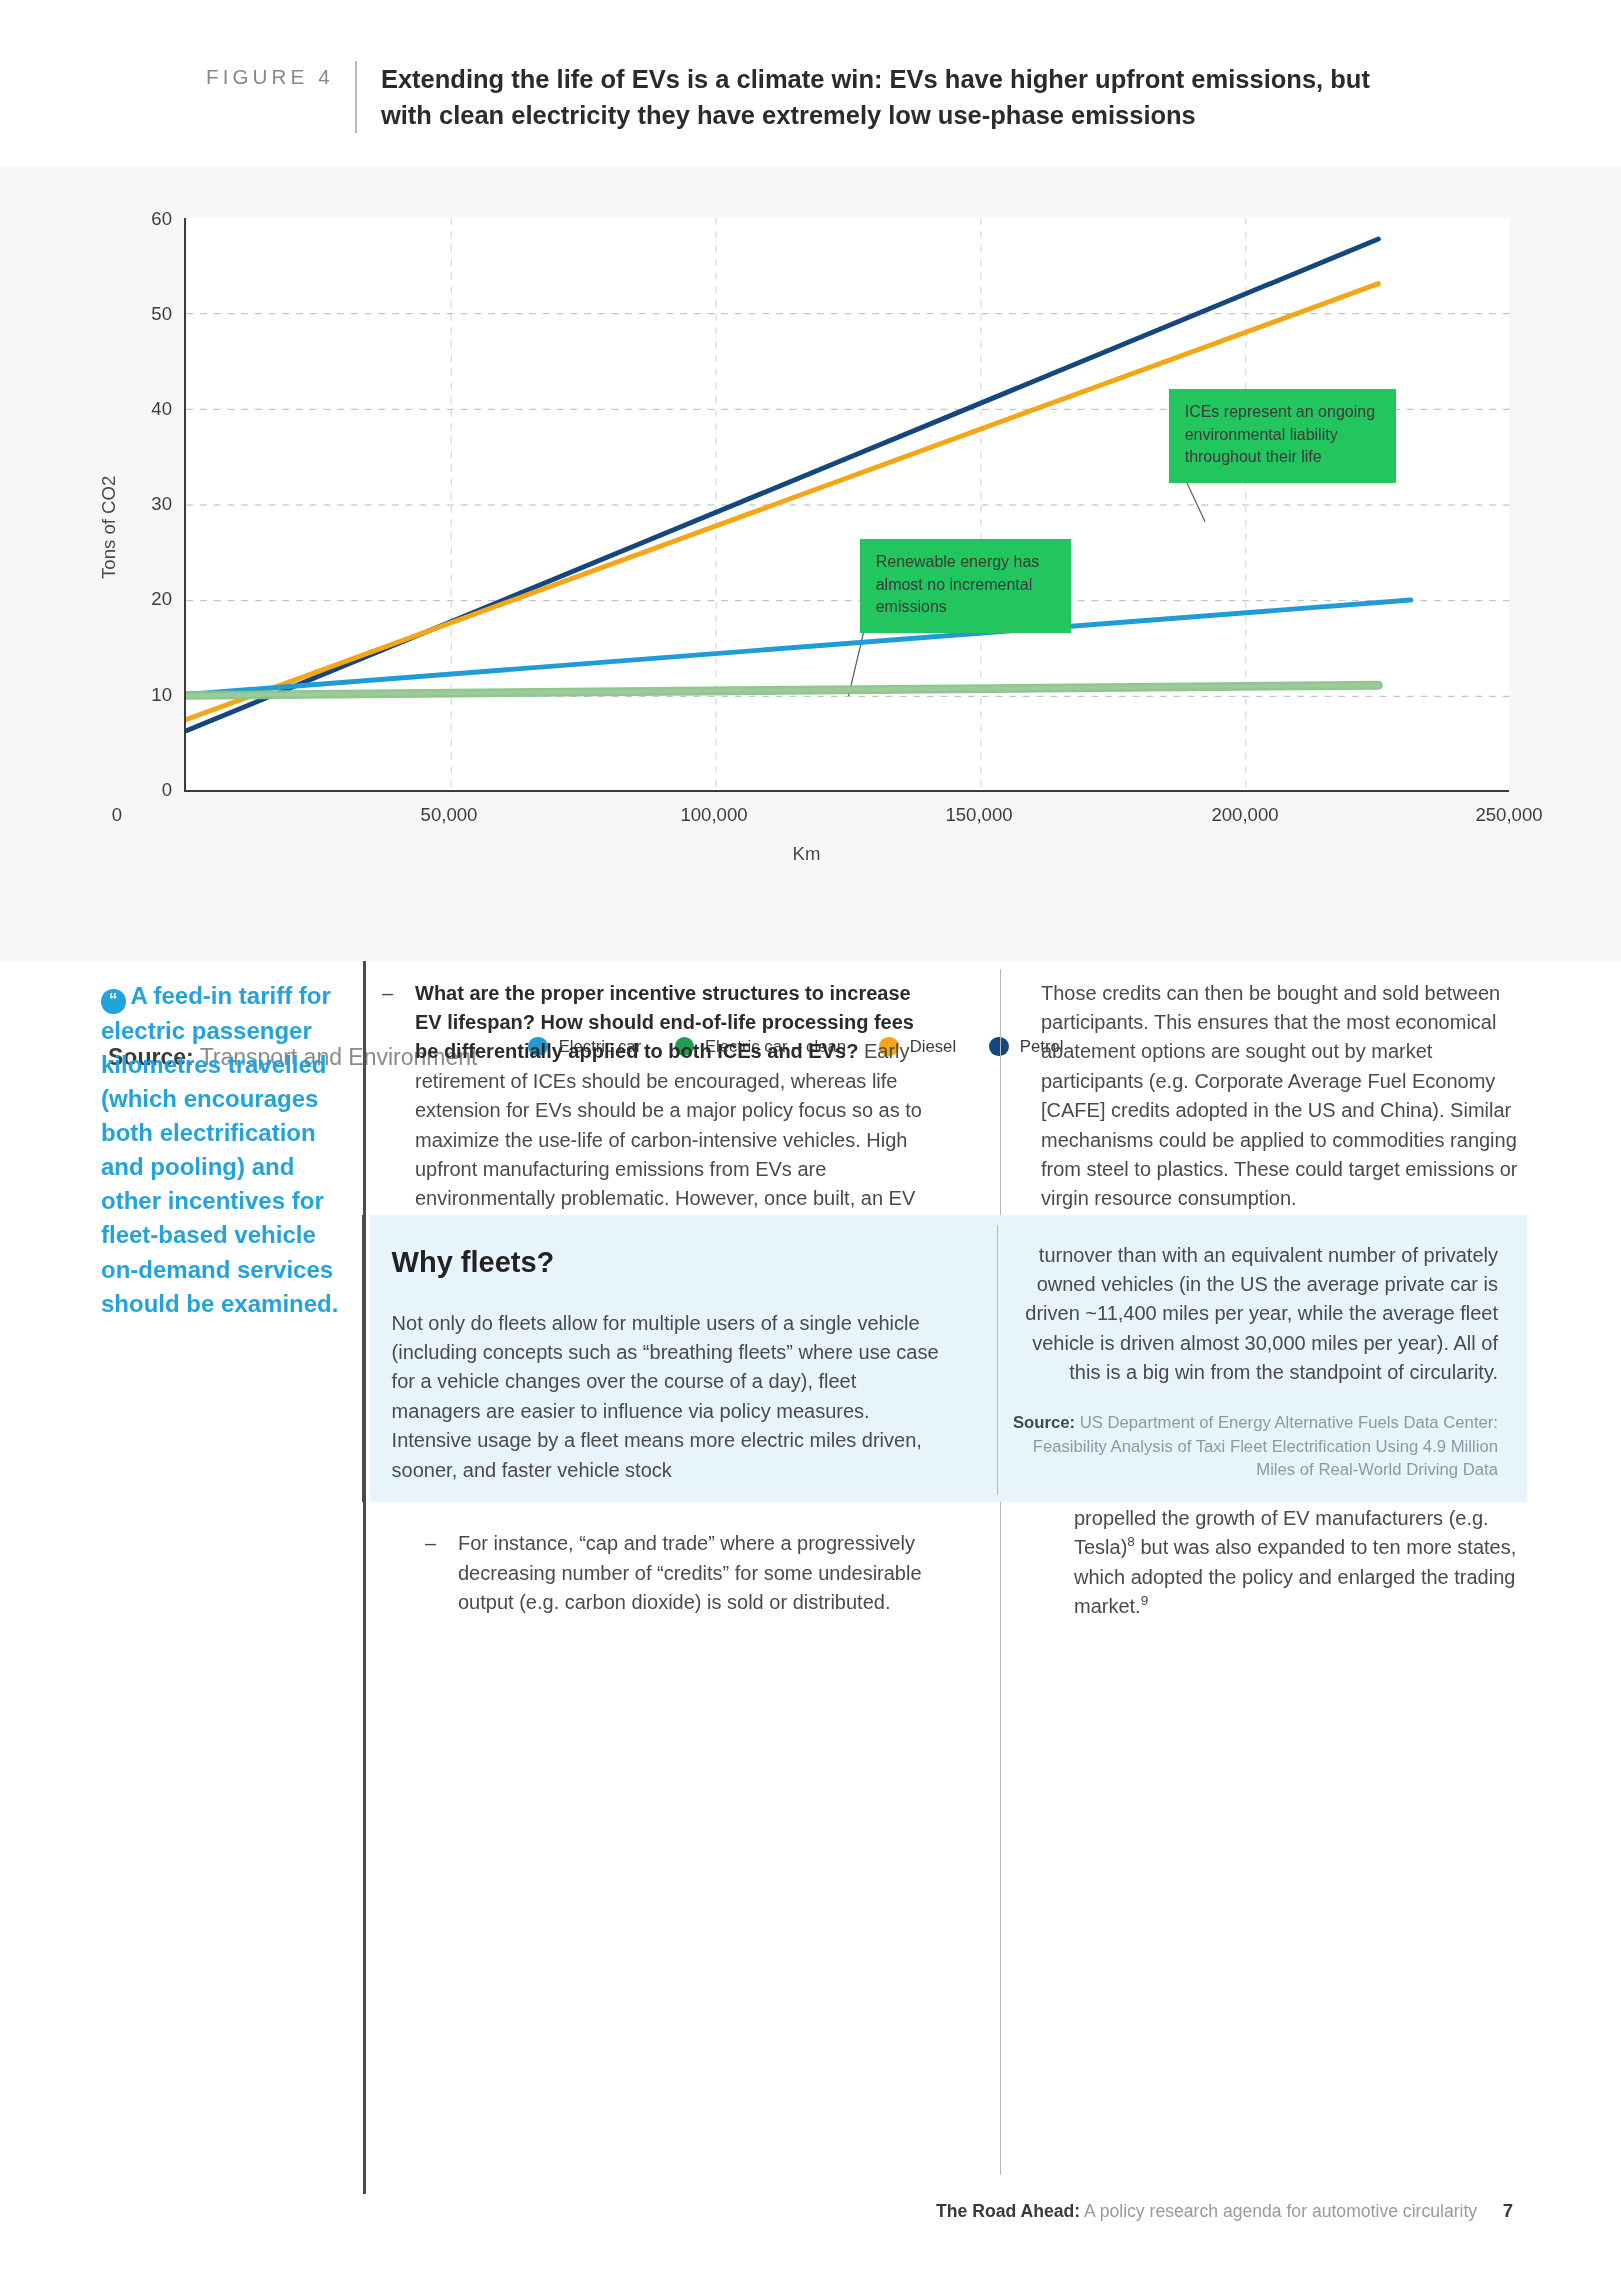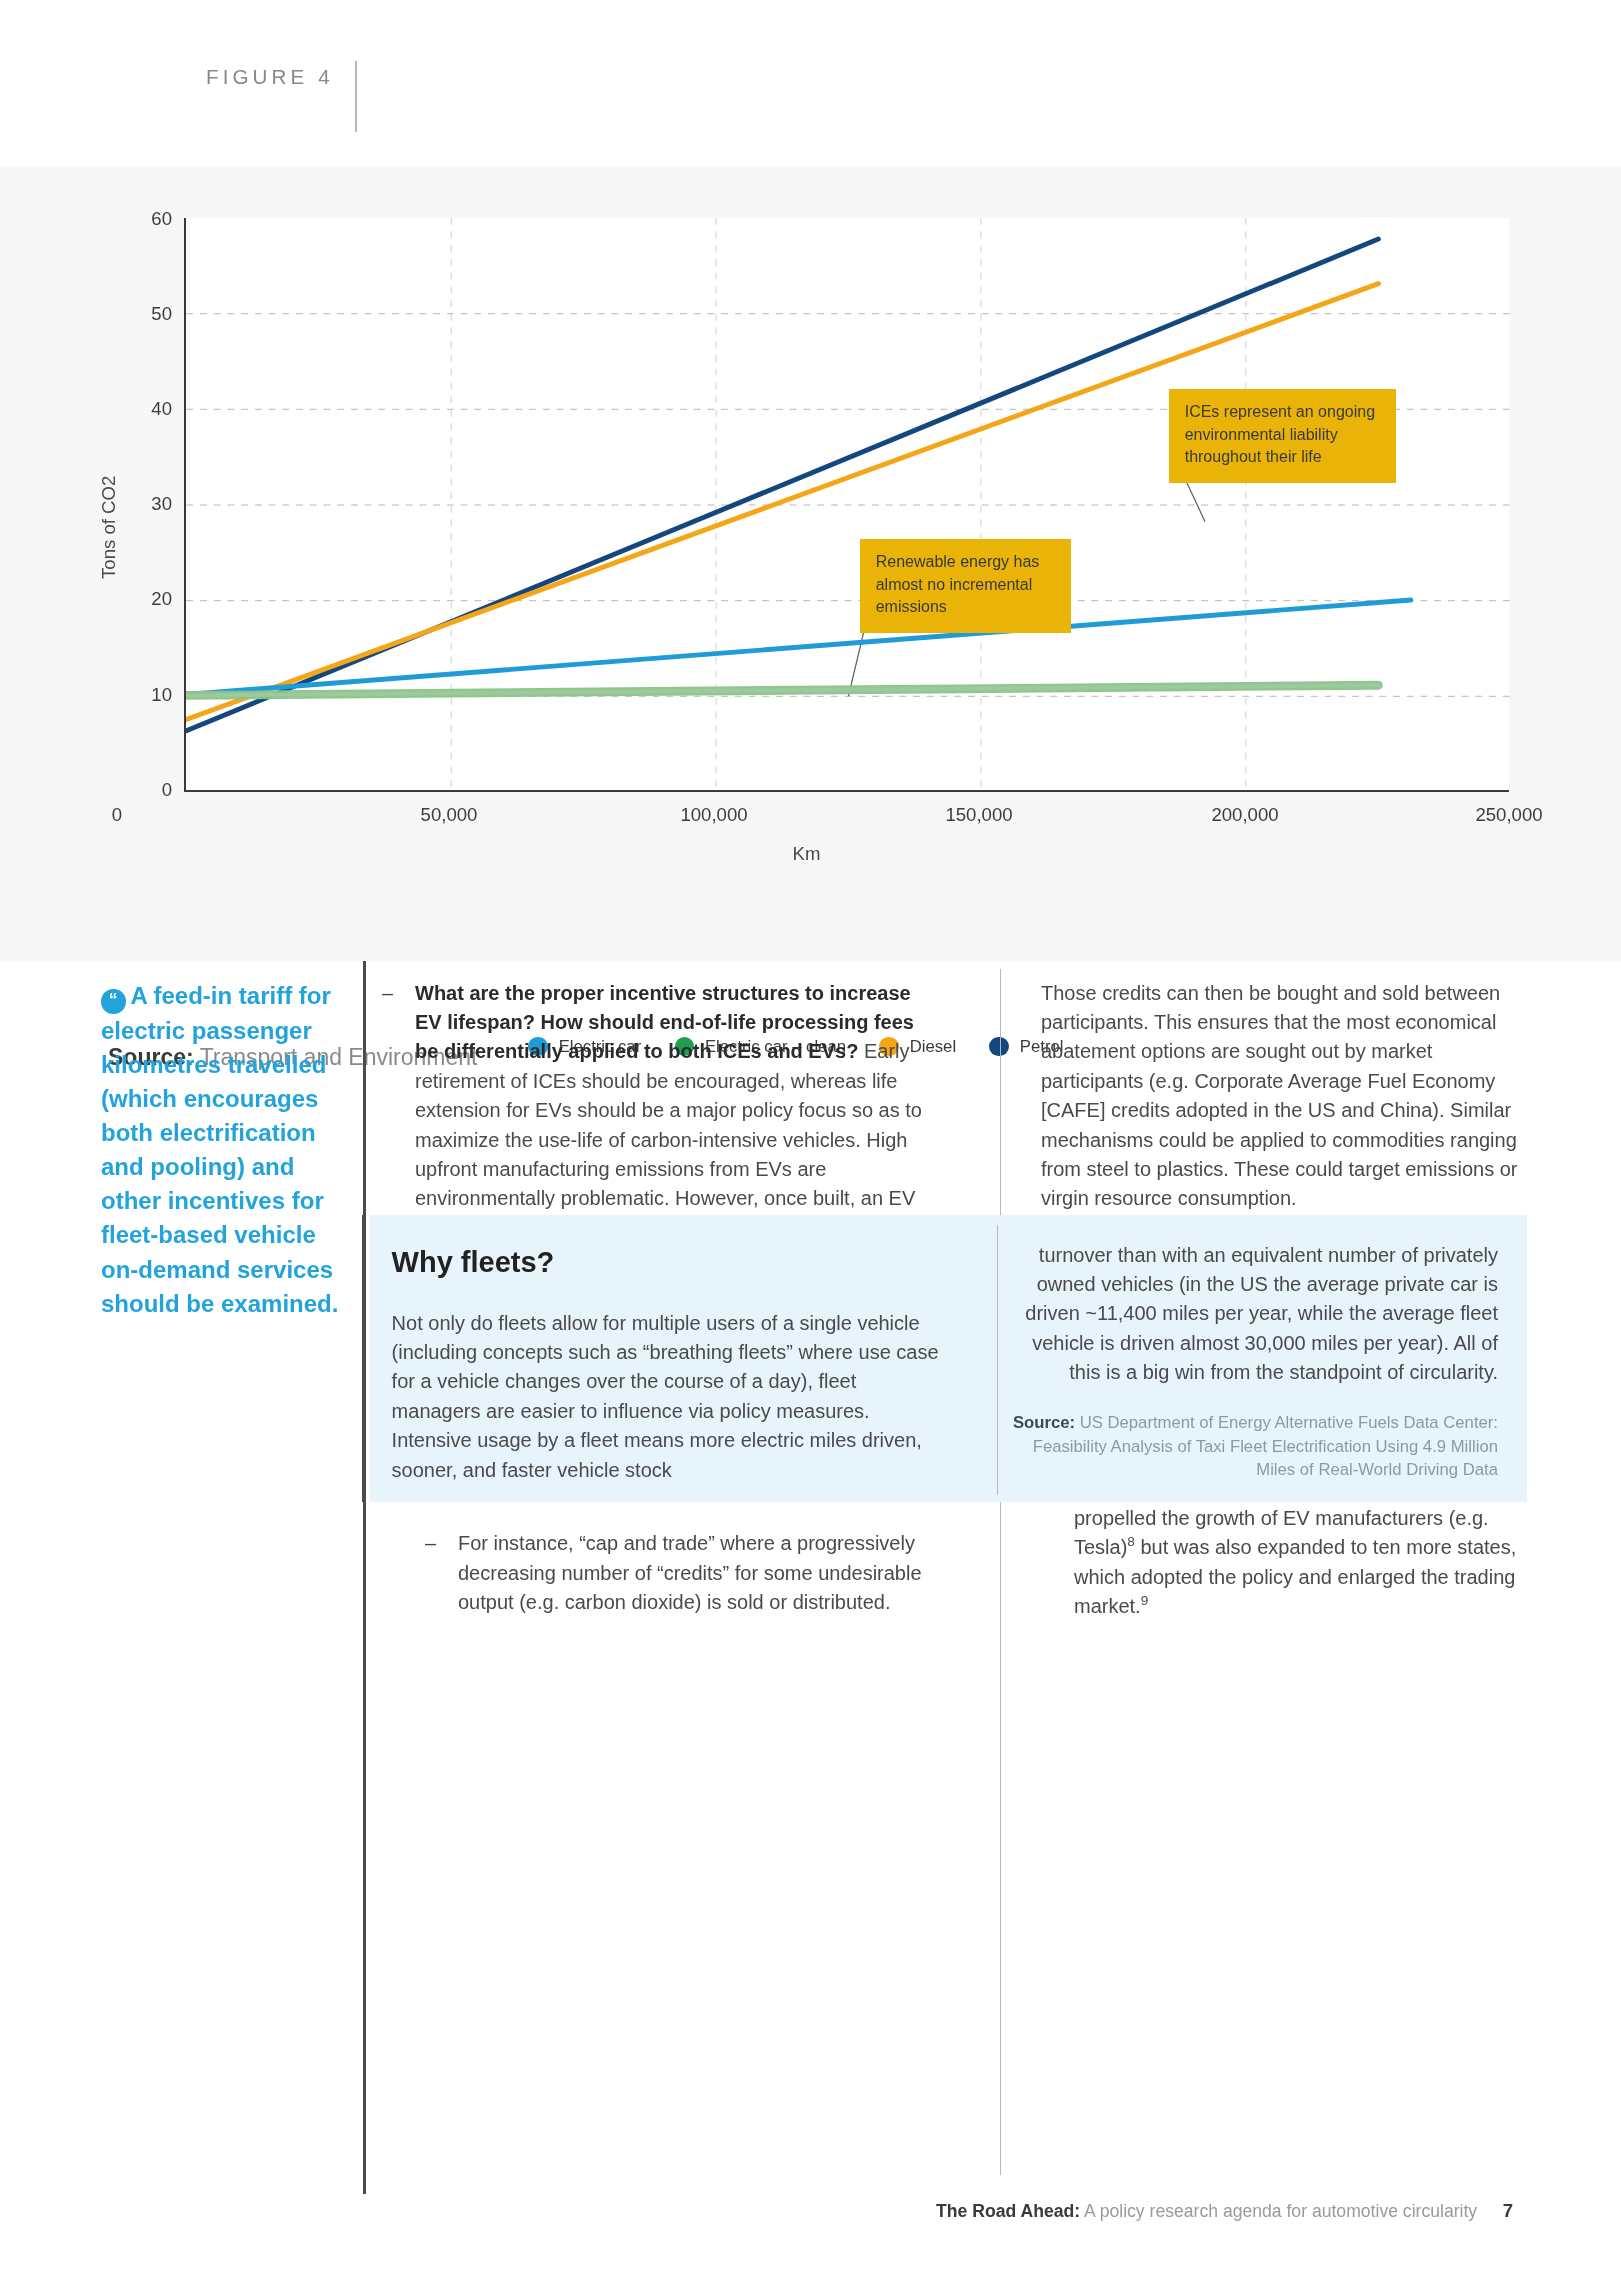--- a/index.html
+++ b/index.html
@@ -123,21 +123,21 @@
     position: absolute;
     left: 0; top: 676px;
     width: 1613px;
     text-align: center;
     font-size: 18.6px;
     color: #4a4a4a;
   }
 
   .annotation {
     position: absolute;
-    background: #eab308;
+    background: #22c55e;
     font-size: 16px;
     line-height: 1.42;
     color: #3a3a3a;
     padding: 11.8px 15.7px 13.7px 15.7px;
     box-sizing: border-box;
   }
 
   
   .fig-source {
     position: absolute;
@@ -300,20 +300,21 @@
   }
 </style>
 </head>
 <body>
 
 <div class="figure-wrap">
 
   <div class="figure-header">
     <div class="figure-tag">FIGURE 4</div>
     <div class="figure-rule"></div>
+    <div class="figure-title">Extending the life of EVs is a climate win: EVs have higher upfront emissions, but with clean electricity they have extremely low use-phase emissions</div>
   </div>
 
   <div class="figure-panel">
 
     <div class="y-label">Tons of CO2</div>
 
     <div class="y-ticks-col">
       <div class="y-tick" style="top:-9.8px">60</div>
       <div class="y-tick" style="top:85px">50</div>
       <div class="y-tick" style="top:180px">40</div>

